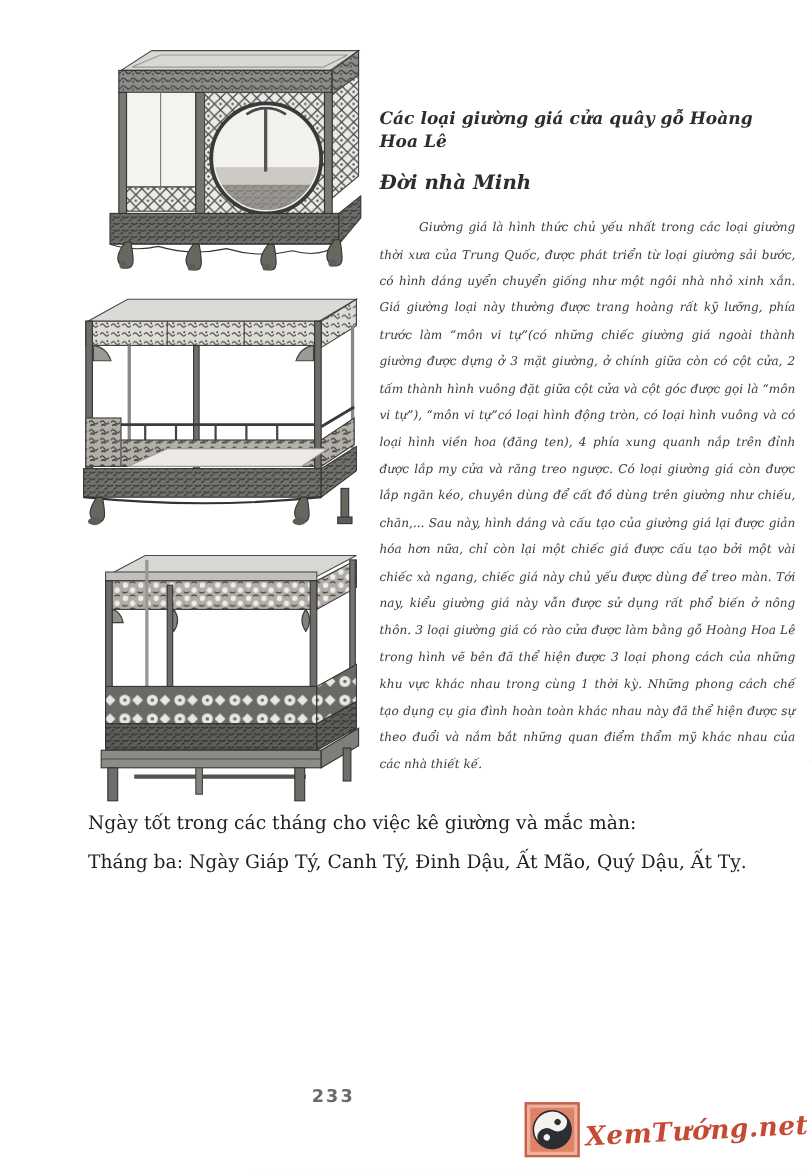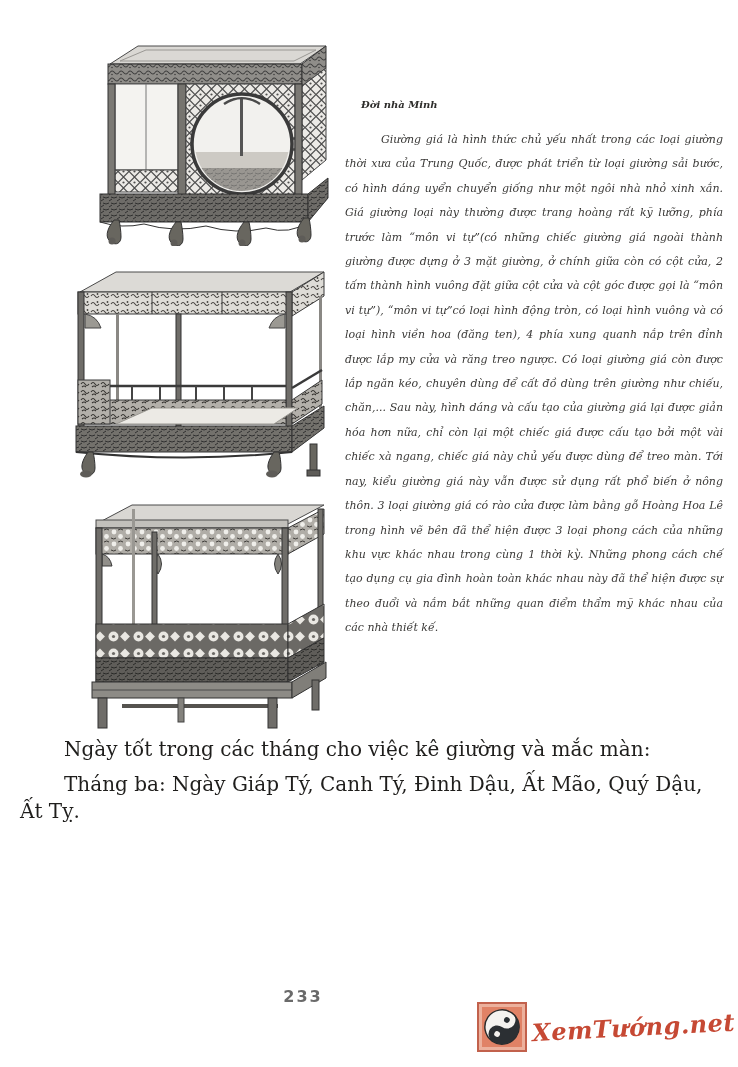--- a/index.html
+++ b/index.html
@@ -7,26 +7,26 @@
   .page{position:relative;width:738px;height:1067px;background:#ffffff;overflow:hidden;}
 
   .figures{position:absolute;left:60px;top:34px;width:290px;}
   .figure{display:block;}
   .figure.f1{margin:0 0 14px 14px;}
   .figure.f2{margin:0 0 10px 0;}
   .figure.f3{margin:0 0 0 22px;}
 
   .article{position:absolute;left:345px;top:98px;width:378px;color:#2e2d2b;}
   .article h2{font-weight:bold;font-style:italic;font-size:15.5px;line-height:1.35;margin:0 0 15px;}
-  .article h3{font-weight:bold;font-style:italic;font-size:10px;line-height:1.3;margin:0 16px 17px;}
+  .article h3{font-weight:bold;font-style:italic;font-size:18px;line-height:1.3;margin:0 0 17px;}
   .article .body{font-style:italic;font-size:11px;line-height:24.4px;text-align:justify;
                  text-indent:36px;margin:0;color:#3a3937;}
 
-  .good-days{position:absolute;left:20px;top:736px;width:690px;color:#1f1e1c;
-             font-size:20px;line-height:27.5px;}
+  .good-days{position:absolute;left:36px;top:736px;width:690px;color:#1f1e1c;
+             font-size:17px;line-height:27.5px;}
   .good-days p{margin:0 0 6px;text-indent:44px;}
   .good-days p.intro{margin-bottom:7px;}
 
   .page-number{position:absolute;top:987px;left:0;width:606px;text-align:center;
                font-family:"DejaVu Sans",sans-serif;font-size:16px;font-weight:bold;
                color:#6a6a6a;letter-spacing:2px;}
 
   .watermark{position:absolute;right:3px;top:1002px;display:flex;align-items:center;}
   .wm-square{width:50px;height:50px;background:#e08266;border:2px solid #c2614c;
              box-shadow:inset 0 0 0 3px #ecb19d;display:flex;align-items:center;
@@ -186,20 +186,21 @@
       <polygon points="210,190 244,170 244,186 210,206" fill="#807e79" stroke="#333"></polygon>
       <line x1="40" y1="214" x2="196" y2="214" stroke="#55534f" stroke-width="4"></line>
       <rect x="16" y="206" width="9" height="30" fill="#6f6d69" stroke="#333"></rect>
       <rect x="96" y="206" width="6" height="24" fill="#84827d" stroke="#444"></rect>
       <rect x="186" y="206" width="9" height="30" fill="#6f6d69" stroke="#333"></rect>
       <rect x="230" y="188" width="7" height="30" fill="#6f6d69" stroke="#333"></rect>
     </svg>
   </div>
 
   <div class="article">
+    <h2>Các loại giường giá cửa quây gỗ Hoàng Hoa Lê</h2>
     <h3>Đời nhà Minh</h3>
     <p class="body">Giường giá là hình thức chủ yếu nhất trong các loại giường thời xưa của Trung Quốc, được phát triển từ loại giường sải bước, có hình dáng uyển chuyển giống như một ngôi nhà nhỏ xinh xắn. Giá giường loại này thường được trang hoàng rất kỹ lưỡng, phía trước làm “môn vi tự”(có những chiếc giường giá ngoài thành giường được dựng ở 3 mặt giường, ở chính giữa còn có cột cửa, 2 tấm thành hình vuông đặt giữa cột cửa và cột góc được gọi là “môn vi tự”), “môn vi tự”có loại hình động tròn, có loại hình vuông và có loại hình viền hoa (đăng ten), 4 phía xung quanh nắp trên đỉnh được lắp my cửa và răng treo ngược. Có loại giường giá còn được lắp ngăn kéo, chuyên dùng để cất đồ dùng trên giường như chiếu, chăn,... Sau này, hình dáng và cấu tạo của giường giá lại được giản hóa hơn nữa, chỉ còn lại một chiếc giá được cấu tạo bởi một vài chiếc xà ngang, chiếc giá này chủ yếu được dùng để treo màn. Tới nay, kiểu giường giá này vẫn được sử dụng rất phổ biến ở nông thôn. 3 loại giường giá có rào cửa được làm bằng gỗ Hoàng Hoa Lê trong hình vẽ bên đã thể hiện được 3 loại phong cách của những khu vực khác nhau trong cùng 1 thời kỳ. Những phong cách chế tạo dụng cụ gia đình hoàn toàn khác nhau này đã thể hiện được sự theo đuổi và nắm bắt những quan điểm thẩm mỹ khác nhau của các nhà thiết kế.</p>
   </div>
 
   <div class="good-days">
     <p class="intro">Ngày tốt trong các tháng cho việc kê giường và mắc màn:</p>
     <p>Tháng ba: Ngày Giáp Tý, Canh Tý, Đinh Dậu, Ất Mão, Quý Dậu, Ất Tỵ.</p>
   </div>
 
   <div class="page-number">233</div>

